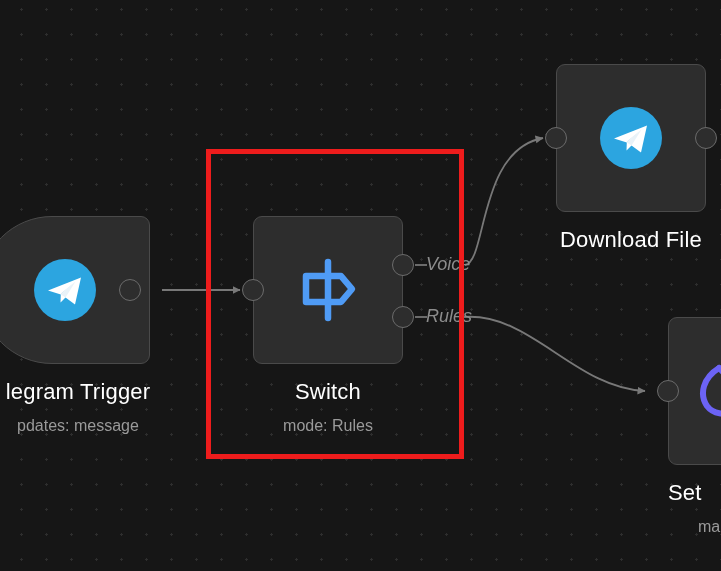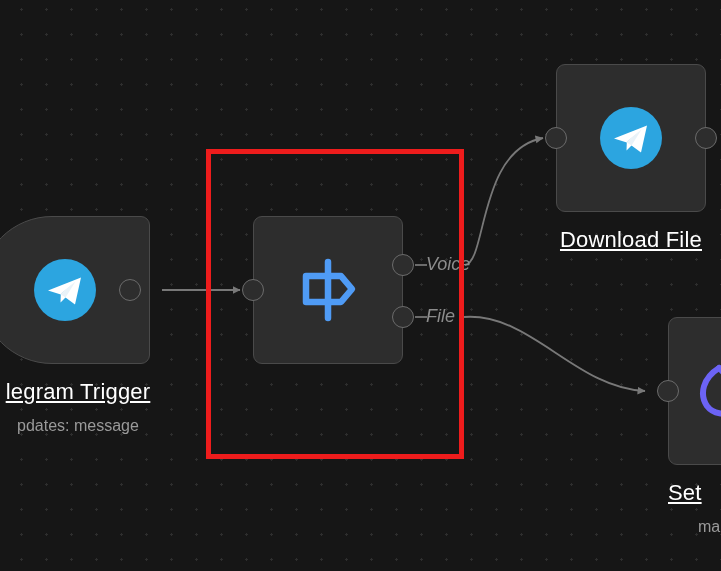--- a/index.html
+++ b/index.html
@@ -49,21 +49,20 @@
     border-top-right-radius: 9px;
     border-bottom-right-radius: 9px;
   }
   .node-title {
     position: absolute;
     color: #ffffff;
     font-size: 22px;
     letter-spacing: 0.2px;
     text-align: center;
     white-space: nowrap;
-    text-decoration: underline;
   }
   .node-sub {
     position: absolute;
     color: #9a9a9a;
     font-size: 16px;
     text-align: center;
     white-space: nowrap;
   }
 
   
@@ -149,22 +148,24 @@
         </svg>
       </span>
     </div>
     <div class="port" style="left:-11px; top:63px;"></div>
     <div class="port" style="left:139px; top:38px;"></div>
     <div class="port" style="left:139px; top:90px;"></div>
   </div>
   <div class="port-stub" style="left:415px; top:264px; width:12px;"></div>
   <div class="port-label" style="left:426px; top:254px;">Voice</div>
   <div class="port-stub" style="left:415px; top:316px; width:12px;"></div>
-  <div class="port-label" style="left:426px; top:306px;">File</div>
+  <div class="port-label" style="left:426px; top:306px;">Rules</div>
 
+  <div class="node-title" style="left:253px; top:379px; width:150px;">Switch</div>
+  <div class="node-sub" style="left:253px; top:417px; width:150px;">mode: Rules</div>
 
   <div class="node" style="left:556px; top:64px; width:150px; height:148px;">
     <div class="node-body" style="left:0; top:0; width:150px; height:148px;">
       <span class="icon-wrap">
         <svg width="66" height="66" viewBox="0 0 66 66">
           <circle cx="33" cy="33" r="31" fill="#2CA5E0"></circle>
           <path d="M16 33.5 L49 20.5 L43 47.5 L33.5 40.5 L28.5 45.5 L28.8 37.5 Z" fill="#ffffff"></path>
           <path d="M28.5 45.5 L28.8 37.5 L43.5 24.5 L28.9 36.6 Z" fill="#cfe3ef"></path>
           <path d="M33.5 40.5 L28.8 37.5 L43.5 24.5 Z" fill="#e9f2f8"></path>
         </svg>

